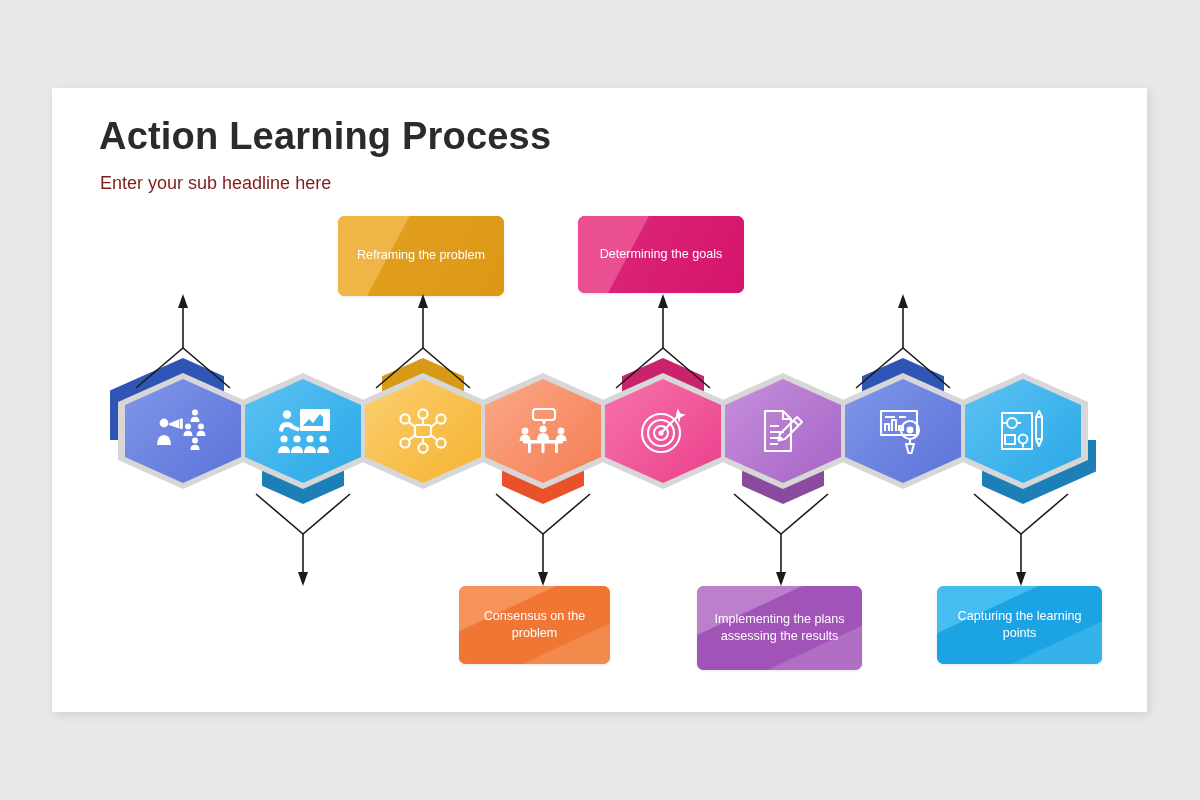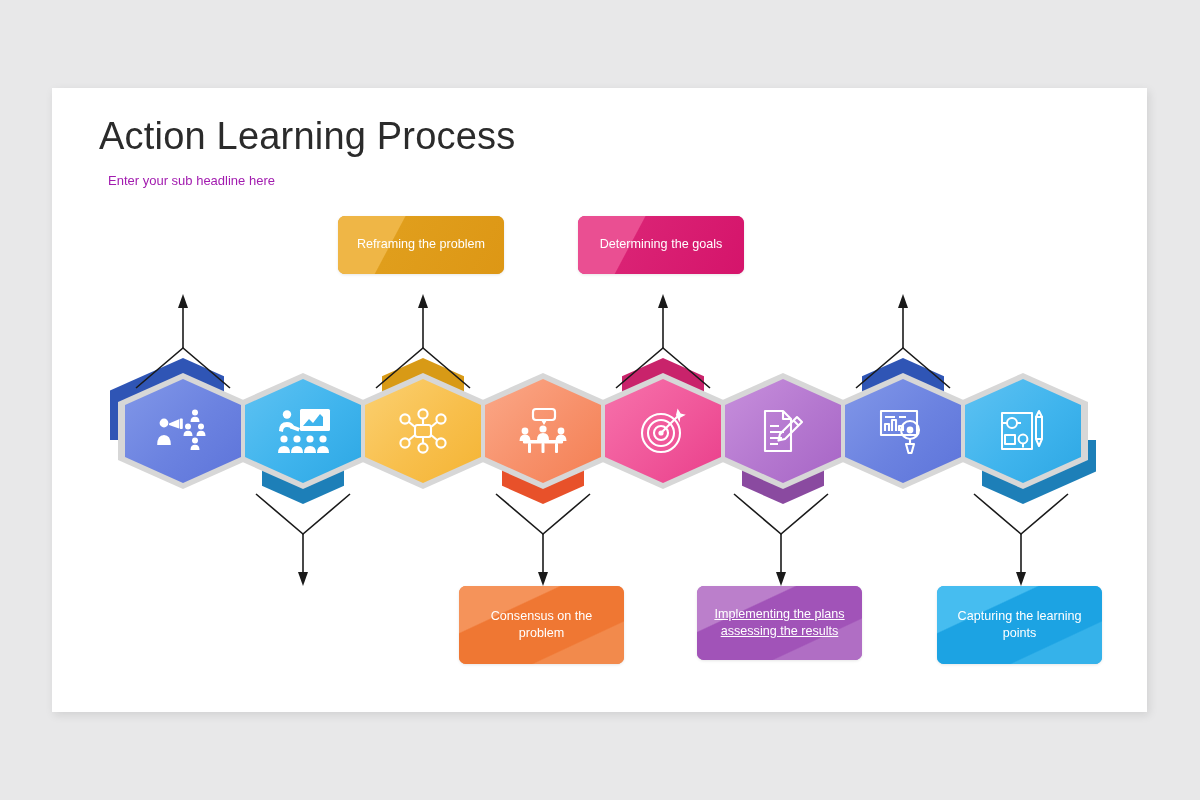--- a/index.html
+++ b/index.html
@@ -13,30 +13,30 @@
     position: absolute;
     left: 52px; top: 88px;
     width: 1095px; height: 624px;
     background: #ffffff;
     box-shadow: 2px 3px 9px rgba(0,0,0,0.10);
   }
   #page-title {
     position: absolute;
     left: 47px; top: 27px;
     font-size: 38px;
-    font-weight: 400;
+    font-weight: 700;
     color: #2b2b2b;
     letter-spacing: 0.2px;
     white-space: nowrap;
   }
   #page-subtitle {
     position: absolute;
-    left: 56px; top: 85px;
-    font-size: 13px;
-    color: #a21caf;
+    left: 48px; top: 85px;
+    font-size: 18px;
+    color: #7f1d1d;
     white-space: nowrap;
   }
 
   
   .label-box {
     position: absolute;
     border-radius: 7px;
     color: #ffffff;
     display: flex;
     align-items: center;
@@ -78,38 +78,38 @@
 </style>
 </head>
 <body>
 
 <div id="slide-card">
 
   <div id="page-title">Action Learning Process</div>
   <div id="page-subtitle">Enter your sub headline here</div>
 
 
-  <div class="label-box" style="left:286px; top:128px; width:166px; height:58px; background:#dd9715;">
+  <div class="label-box" style="left:286px; top:128px; width:166px; height:80px; background:#dd9715;">
     <div class="sheen" style="background:linear-gradient(118deg,#efb646 0%,#efb646 34%,#e09e1c 34.6%,#dd9715 100%);"></div>
     <span class="lb-text">Reframing the problem</span>
   </div>
 
-  <div class="label-box" style="left:526px; top:128px; width:166px; height:58px; background:#d5146b;">
+  <div class="label-box" style="left:526px; top:128px; width:166px; height:77px; background:#d5146b;">
     <div class="sheen" style="background:linear-gradient(118deg,#ea4f92 0%,#ea4f92 34%,#da2274 34.6%,#d5146b 100%);"></div>
     <span class="lb-text">Determining the goals</span>
   </div>
 
 
 
-  <div class="label-box" style="left:407px; top:498px; width:165px; height:78px; background:#ef7733;">
+  <div class="label-box" style="left:407px; top:498px; width:151px; height:78px; background:#ef7733;">
     <div class="sheen" style="background:linear-gradient(155deg,#f5935a 0%,#f5935a 30%,#ef7733 31%,#ef7733 72%,#f28a4c 73%,#f28a4c 100%);"></div>
     <span class="lb-text">Consensus on the problem</span>
   </div>
 
-  <div class="label-box" style="left:645px; top:498px; width:165px; height:74px; background:#a153b8;text-decoration:underline;">
+  <div class="label-box" style="left:645px; top:498px; width:165px; height:84px; background:#a153b8;">
     <div class="sheen" style="background:linear-gradient(155deg,#bb7fcb 0%,#bb7fcb 30%,#a153b8 31%,#a153b8 72%,#b06ec4 73%,#b06ec4 100%);"></div>
     <span class="lb-text">Implementing the plans assessing the results</span>
   </div>
 
   <div class="label-box" style="left:885px; top:498px; width:165px; height:78px; background:#1ca3e3;">
     <div class="sheen" style="background:linear-gradient(155deg,#46bdf0 0%,#46bdf0 30%,#1ca3e3 31%,#1ca3e3 72%,#35b2ea 73%,#35b2ea 100%);"></div>
     <span class="lb-text">Capturing the learning points</span>
   </div>
 
   <svg class="connector" style="left:76px; top:204px; width:110px; height:106px;" viewBox="0 0 110 106">

